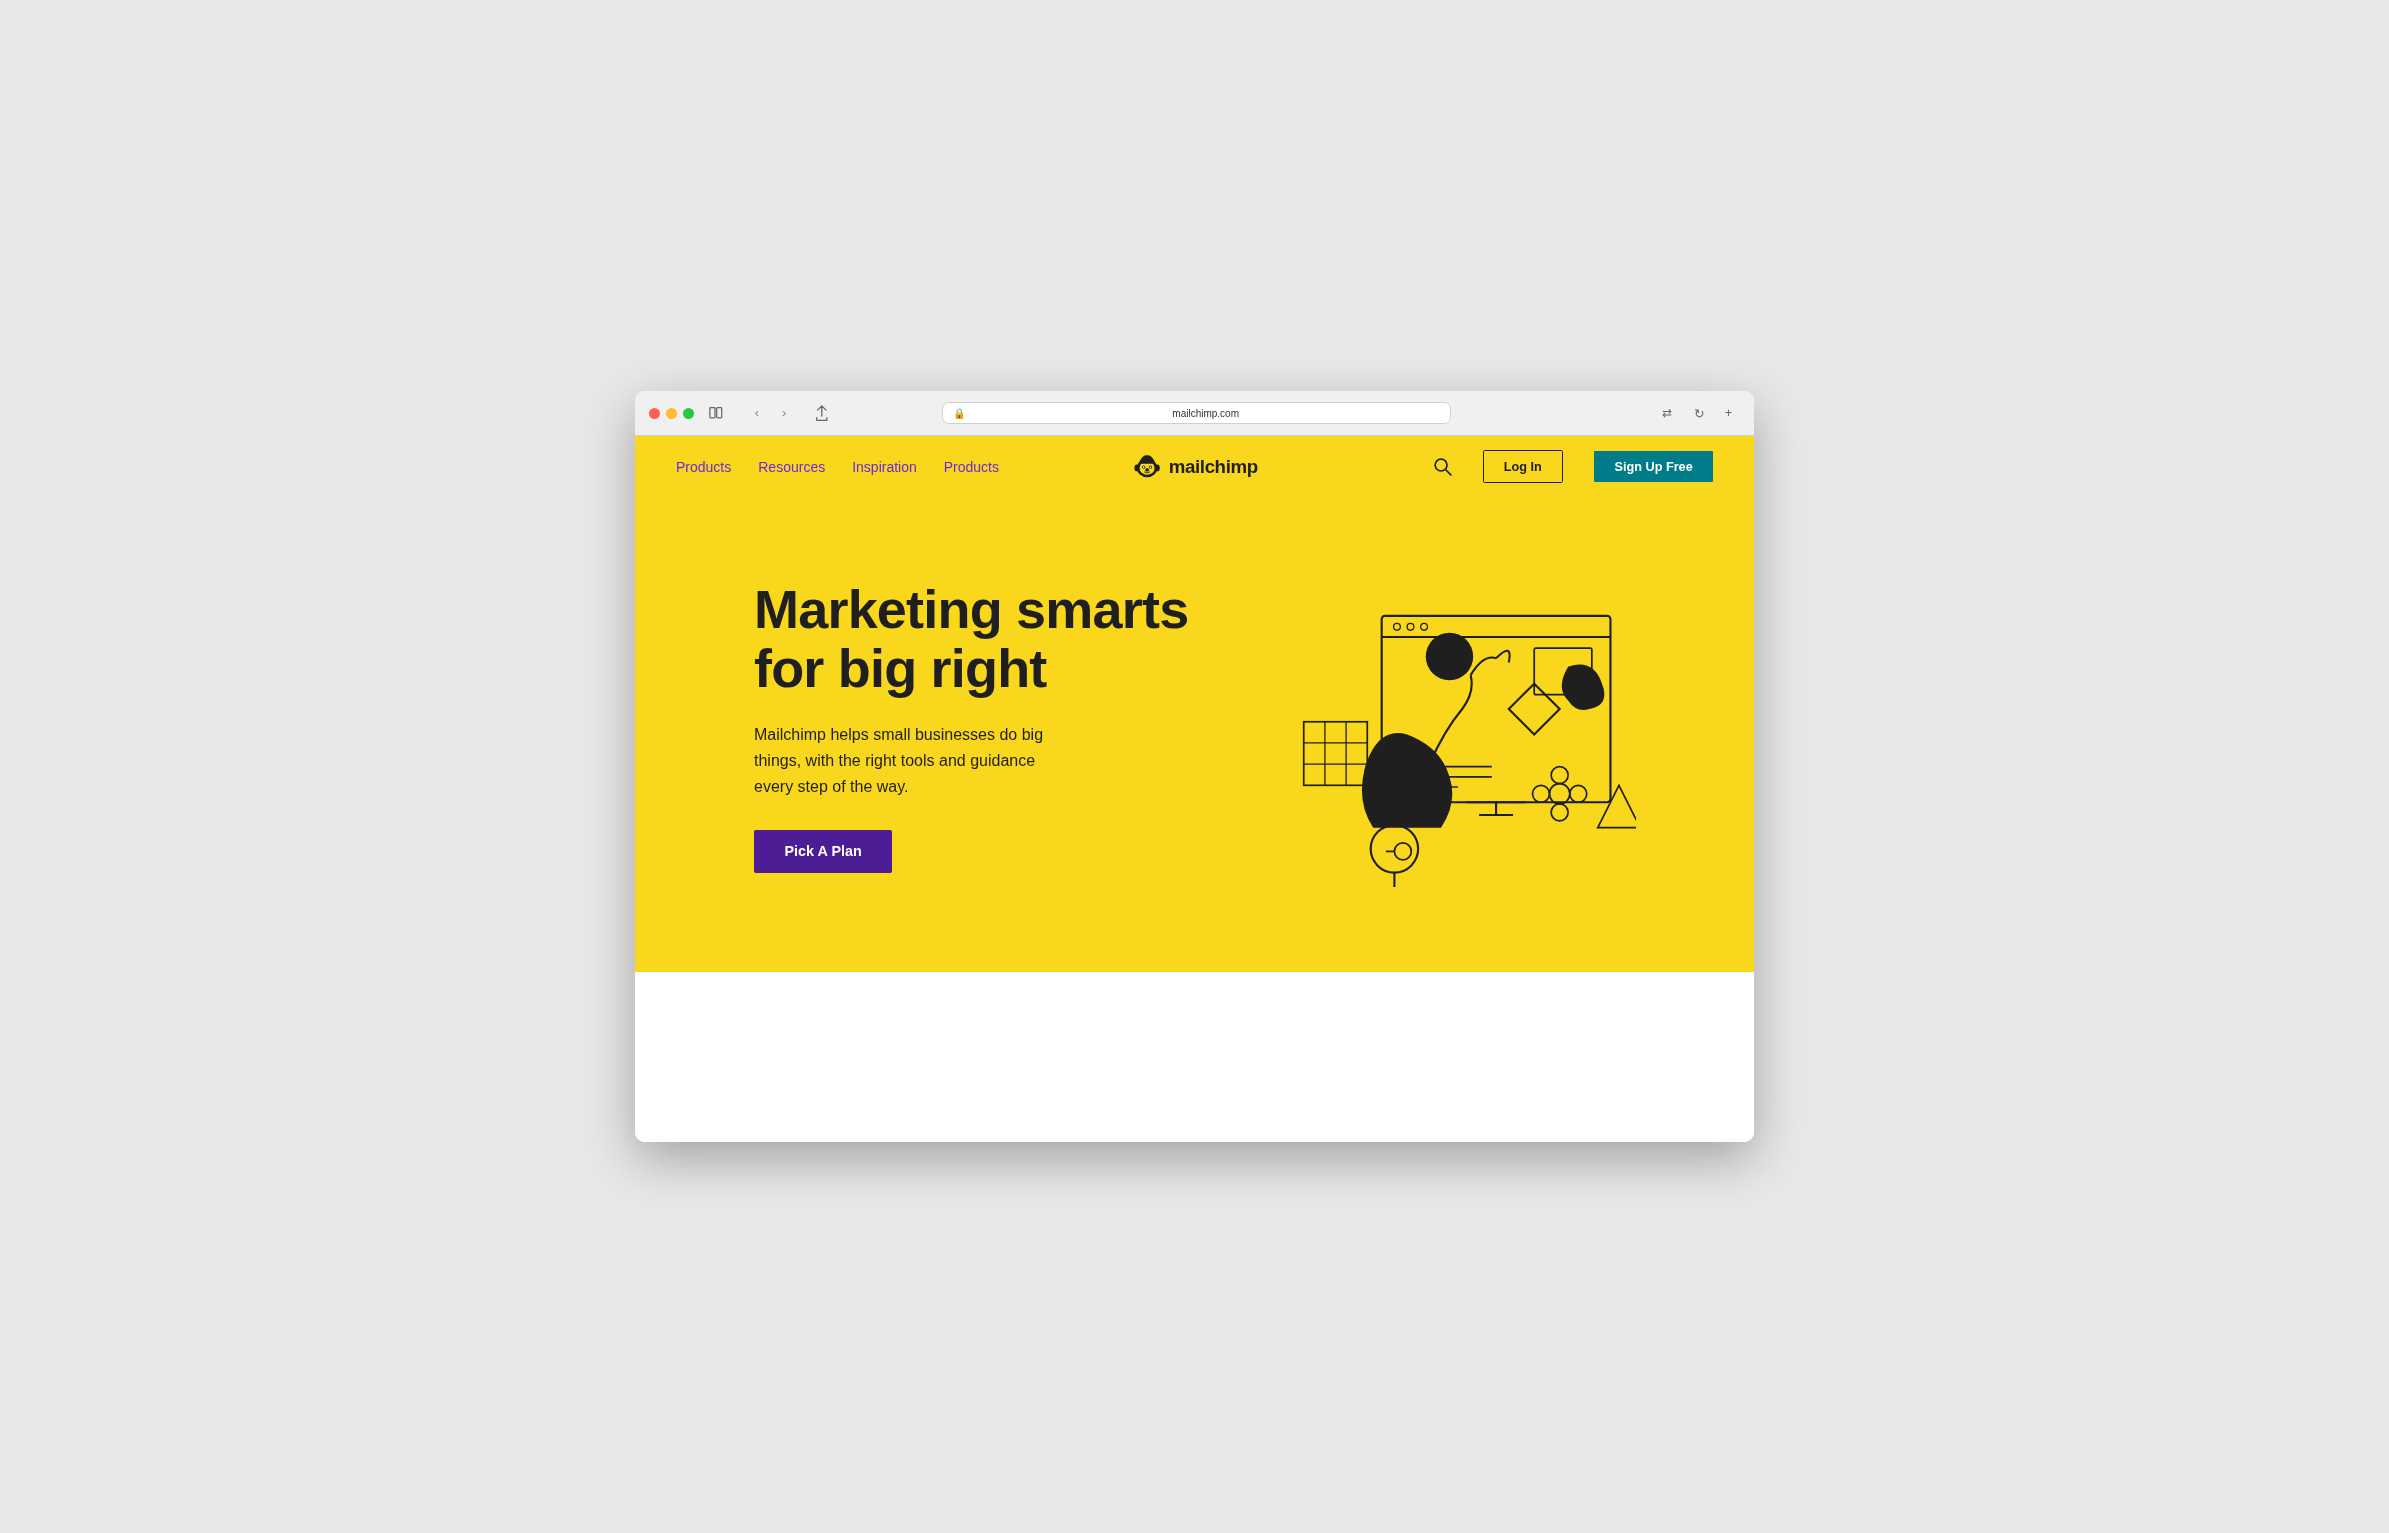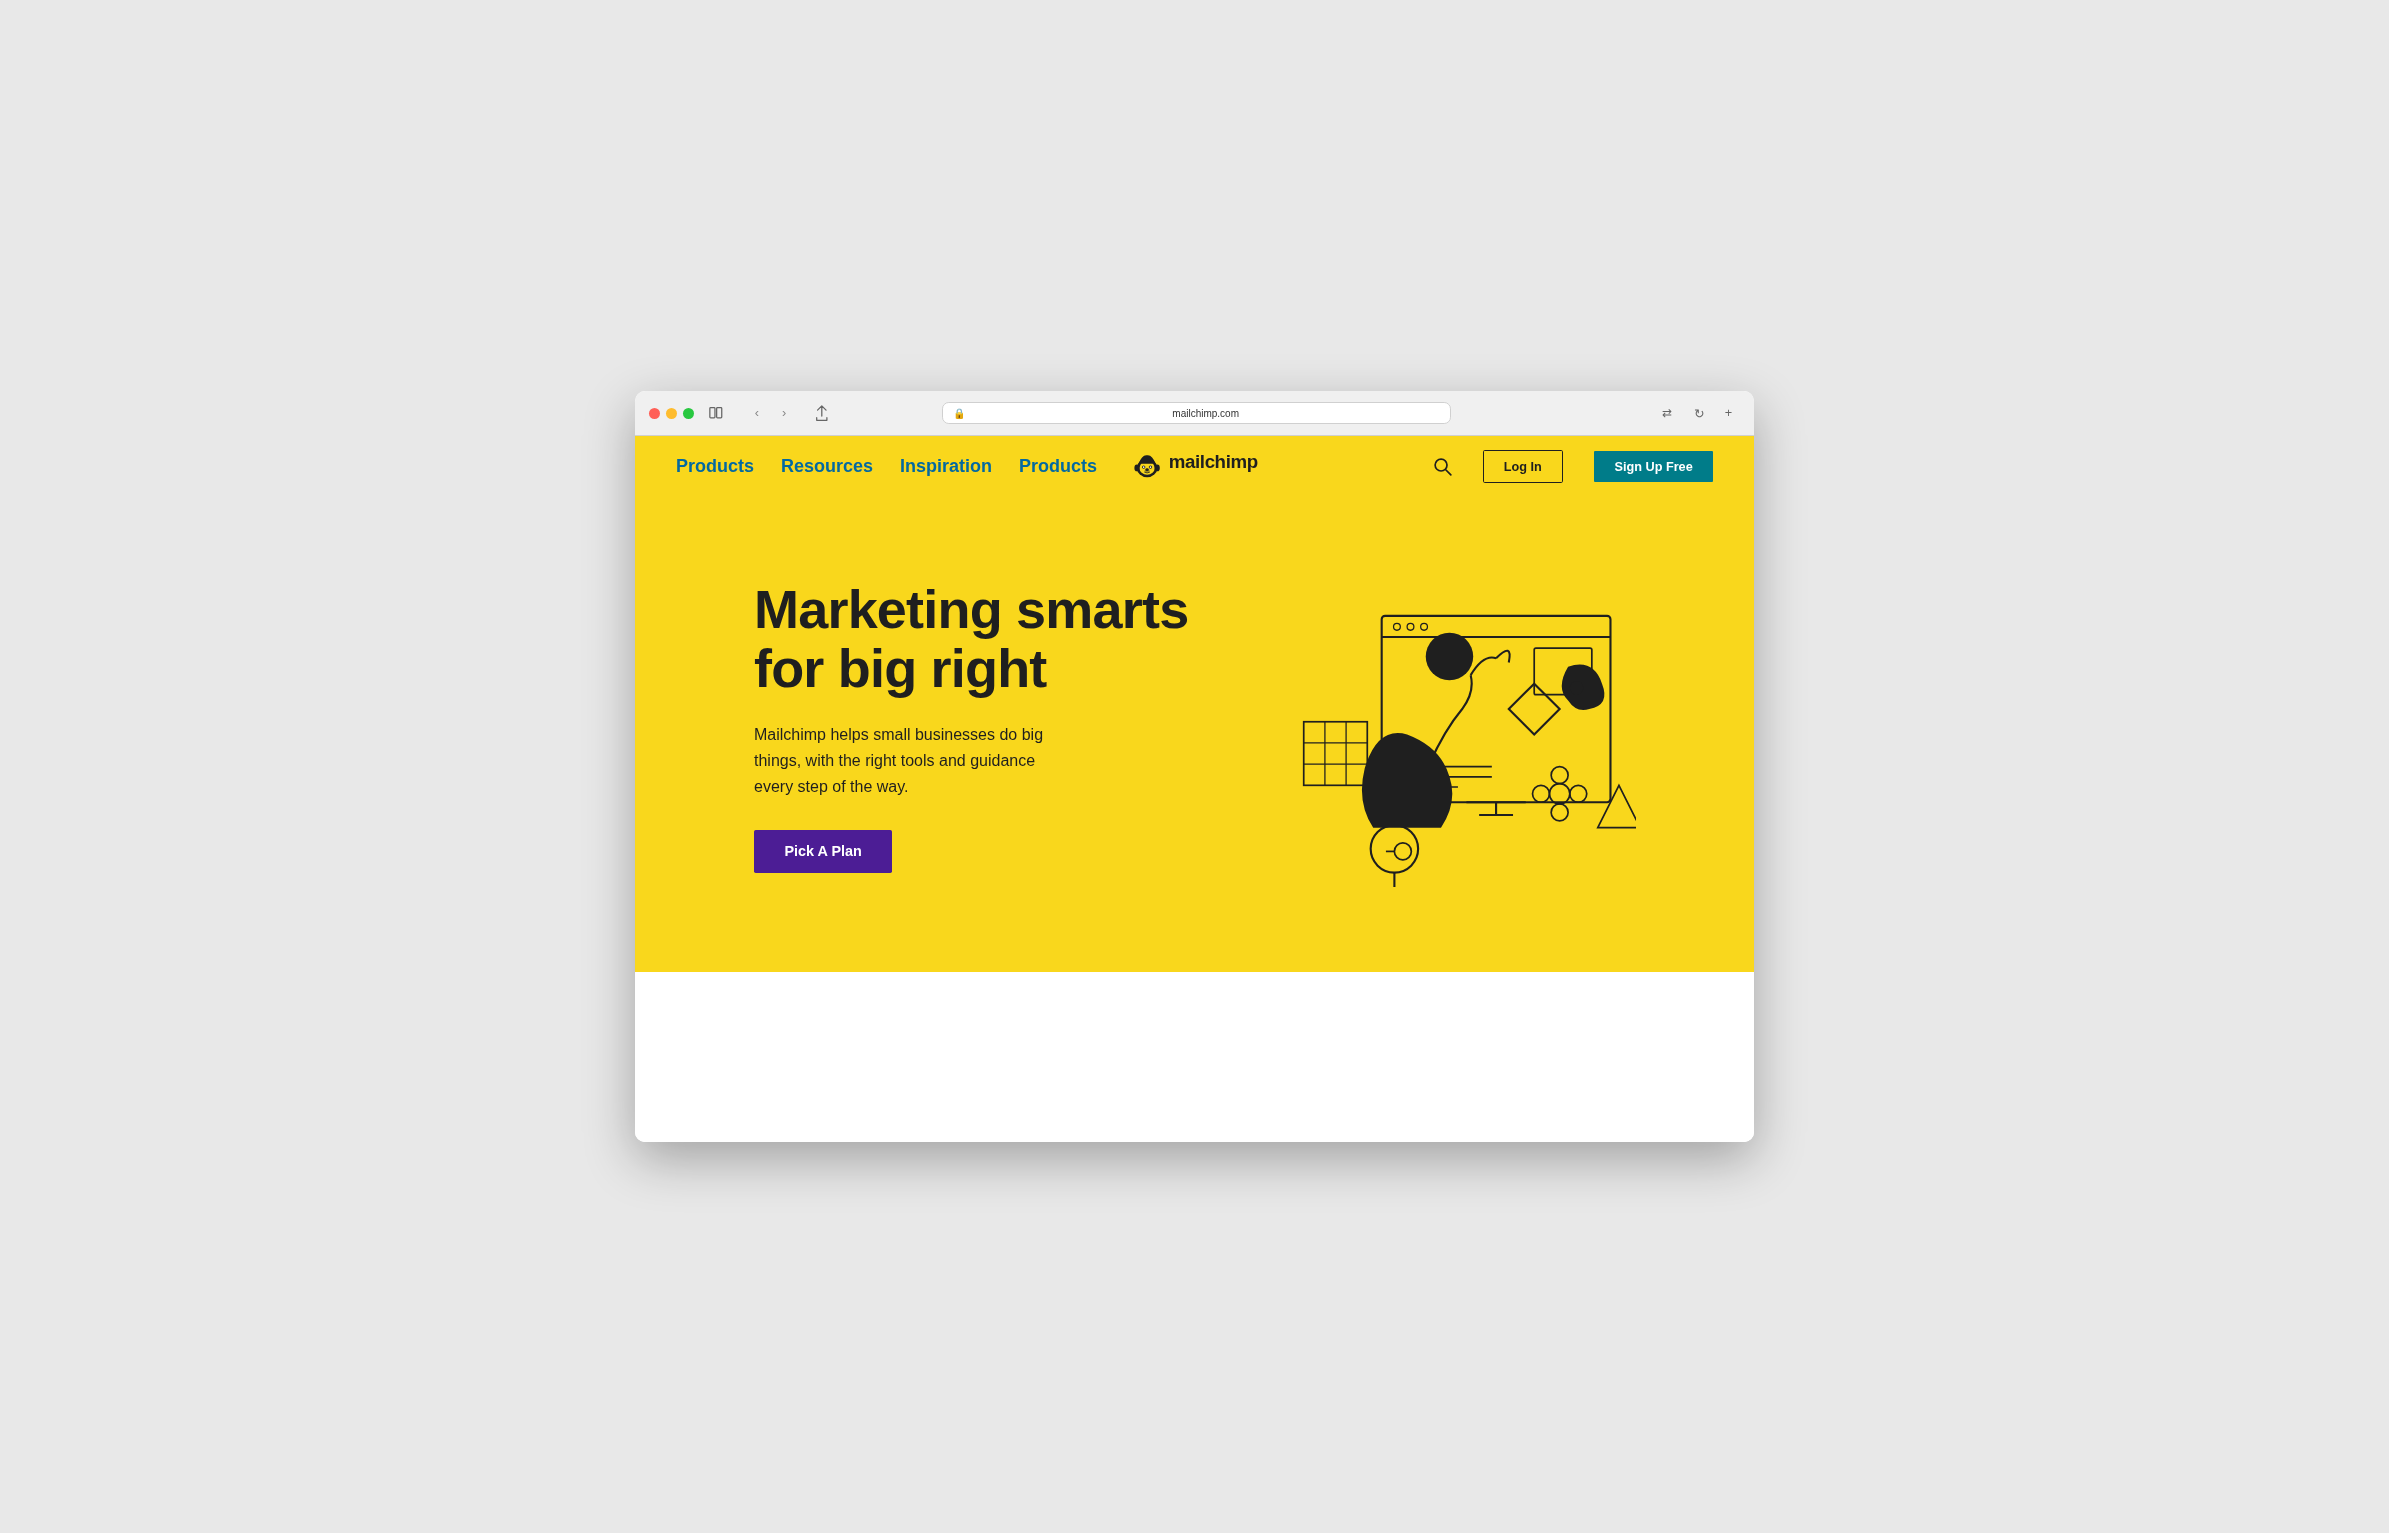--- a/index.html
+++ b/index.html
@@ -135,32 +135,33 @@
       position: relative;
     }
 
     .nav-left {
       display: flex;
       align-items: center;
       gap: 27px;
     }
 
     .nav-link {
-      font-size: 18px;
-      font-weight: 700;
-      color: #0369a1;
+      font-size: 14px;
+      font-weight: 400;
+      color: #6d28d9;
       cursor: pointer;
       text-decoration: none;
     }
 
     .logo-center {
       position: absolute;
       left: 50%;
       transform: translateX(-50%);
       display: flex;
+      align-items: center;
       gap: 7px;
     }
 
     .logo-text {
       font-size: 18.7px;
       font-weight: 700;
       color: #1f1f1f;
       letter-spacing: -0.4px;
     }
 

